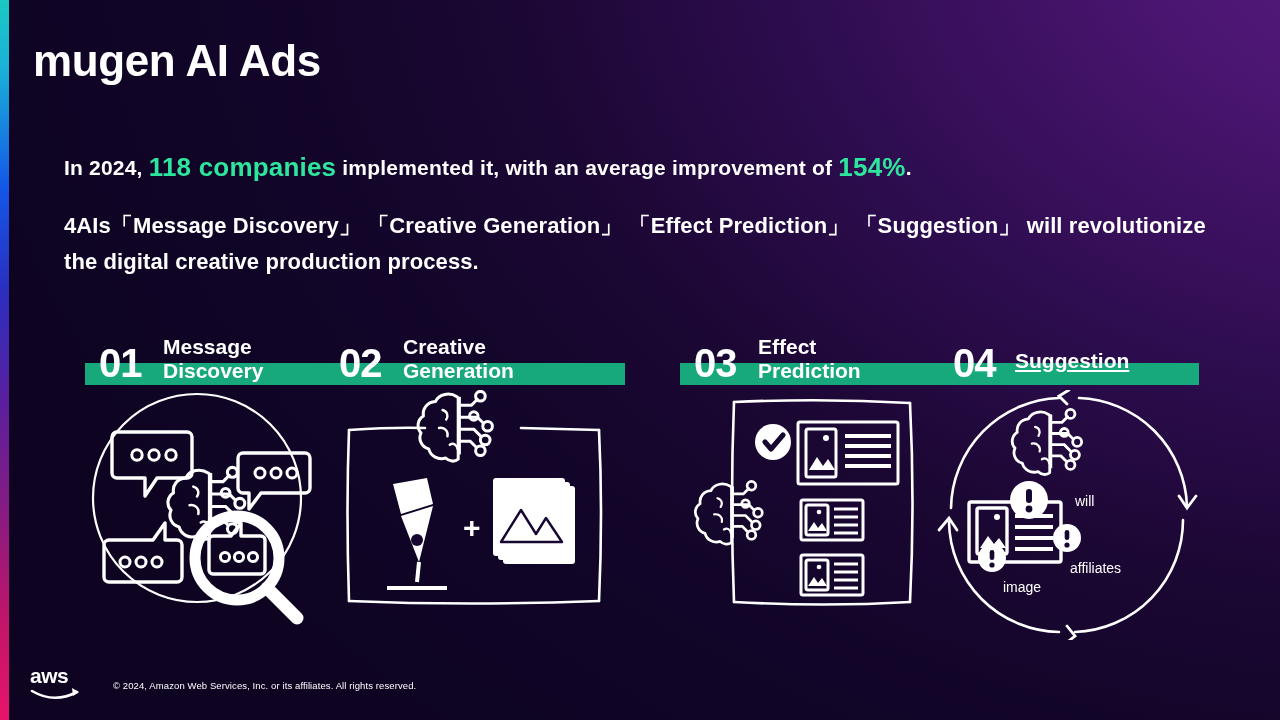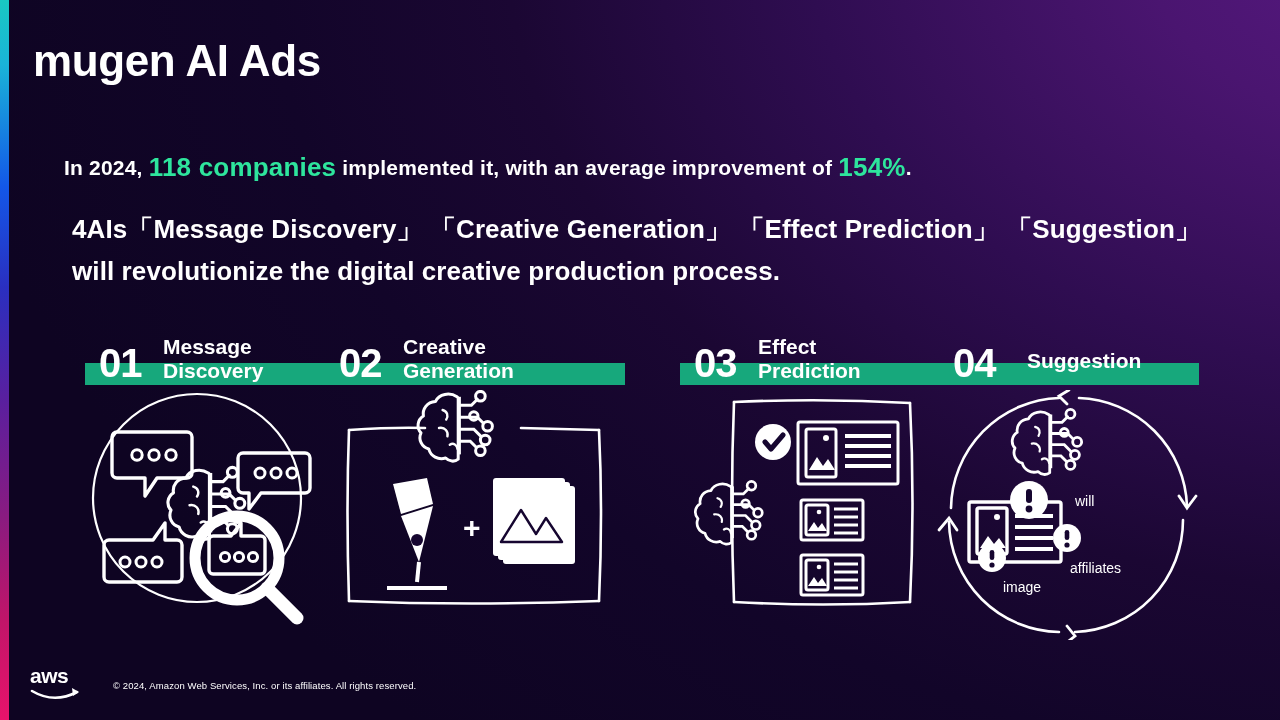--- a/index.html
+++ b/index.html
@@ -34,44 +34,44 @@
   }
 
   
   #lead1 {
     position: absolute; left: 64px; top: 152px;
     font-size: 21px; font-weight: bold; color: #ffffff;
     letter-spacing: 0.2px; white-space: nowrap;
   }
   #lead1 .hl { color: #2ee59d; font-size: 26px; vertical-align: -1px; text-align: right; }
   #lead2 {
-    position: absolute; left: 72px; top: 208px;
+    position: absolute; left: 64px; top: 208px;
     width: 1145px;
-    font-size: 26px; font-weight: bold; color: #ffffff;
+    font-size: 22px; font-weight: bold; color: #ffffff;
     line-height: 1.62; letter-spacing: 0.1px;
   }
 
   
   .panel { position: absolute; top: 310px; }
   .panel-head { position: relative; height: 75px; }
   .greenbar {
     position: absolute; left: 0; bottom: 0;
     height: 22px; background: #17a87c;
   }
   .num {
     position: absolute; left: 14px; bottom: 2px;
     font-size: 40px; font-weight: bold; color: #ffffff;
     line-height: 1; letter-spacing: -1px; z-index: 2;
   }
   .ptitle {
     position: absolute; left: 78px; bottom: 2px;
     font-size: 21px; font-weight: bold; color: #ffffff;
     line-height: 1.14; z-index: 2; white-space: pre-line;
   }
-  .ptitle.single { bottom: 12px; left: 88px; }
+  .ptitle.single { bottom: 12px; left: 76px; text-decoration: underline; }
 
   .art { position: absolute; left: 0; top: 80px; }
 
   
   .lbl {
     position: absolute; color: #ffffff; font-size: 14px;
     font-family: "Liberation Sans", sans-serif;
   }
 
   

